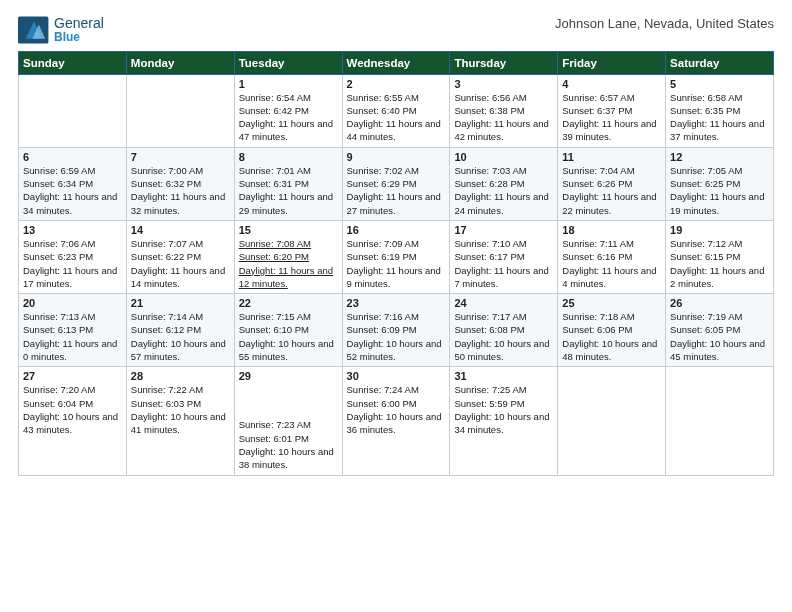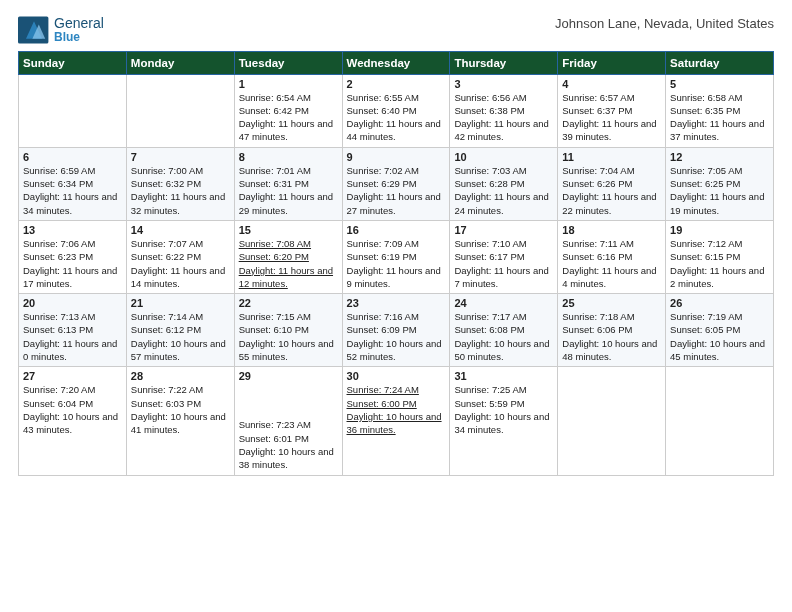--- a/index.html
+++ b/index.html
@@ -297,21 +297,21 @@
 Daylight: 10 hours and 41 minutes.</div>
           </td>
           <td>
             <span class="day-num">29</span>
             <div class="cell-content" style="white-space: pre-line; margin-top: 36px;">Sunrise: 7:23 AM
 Sunset: 6:01 PM
 Daylight: 10 hours and 38 minutes.</div>
           </td>
           <td>
             <span class="day-num">30</span>
-            <div class="cell-content" style="white-space: pre-line; text-decoration: underline;">Sunrise: 7:24 AM
+            <div class="cell-content" style="white-space: pre-line;">Sunrise: 7:24 AM
 Sunset: 6:00 PM
 Daylight: 10 hours and 36 minutes.</div>
           </td>
           <td>
             <span class="day-num">31</span>
             <div class="cell-content" style="white-space: pre-line;">Sunrise: 7:25 AM
 Sunset: 5:59 PM
 Daylight: 10 hours and 34 minutes.</div>
           </td>
           <td class="empty-cell"></td>

